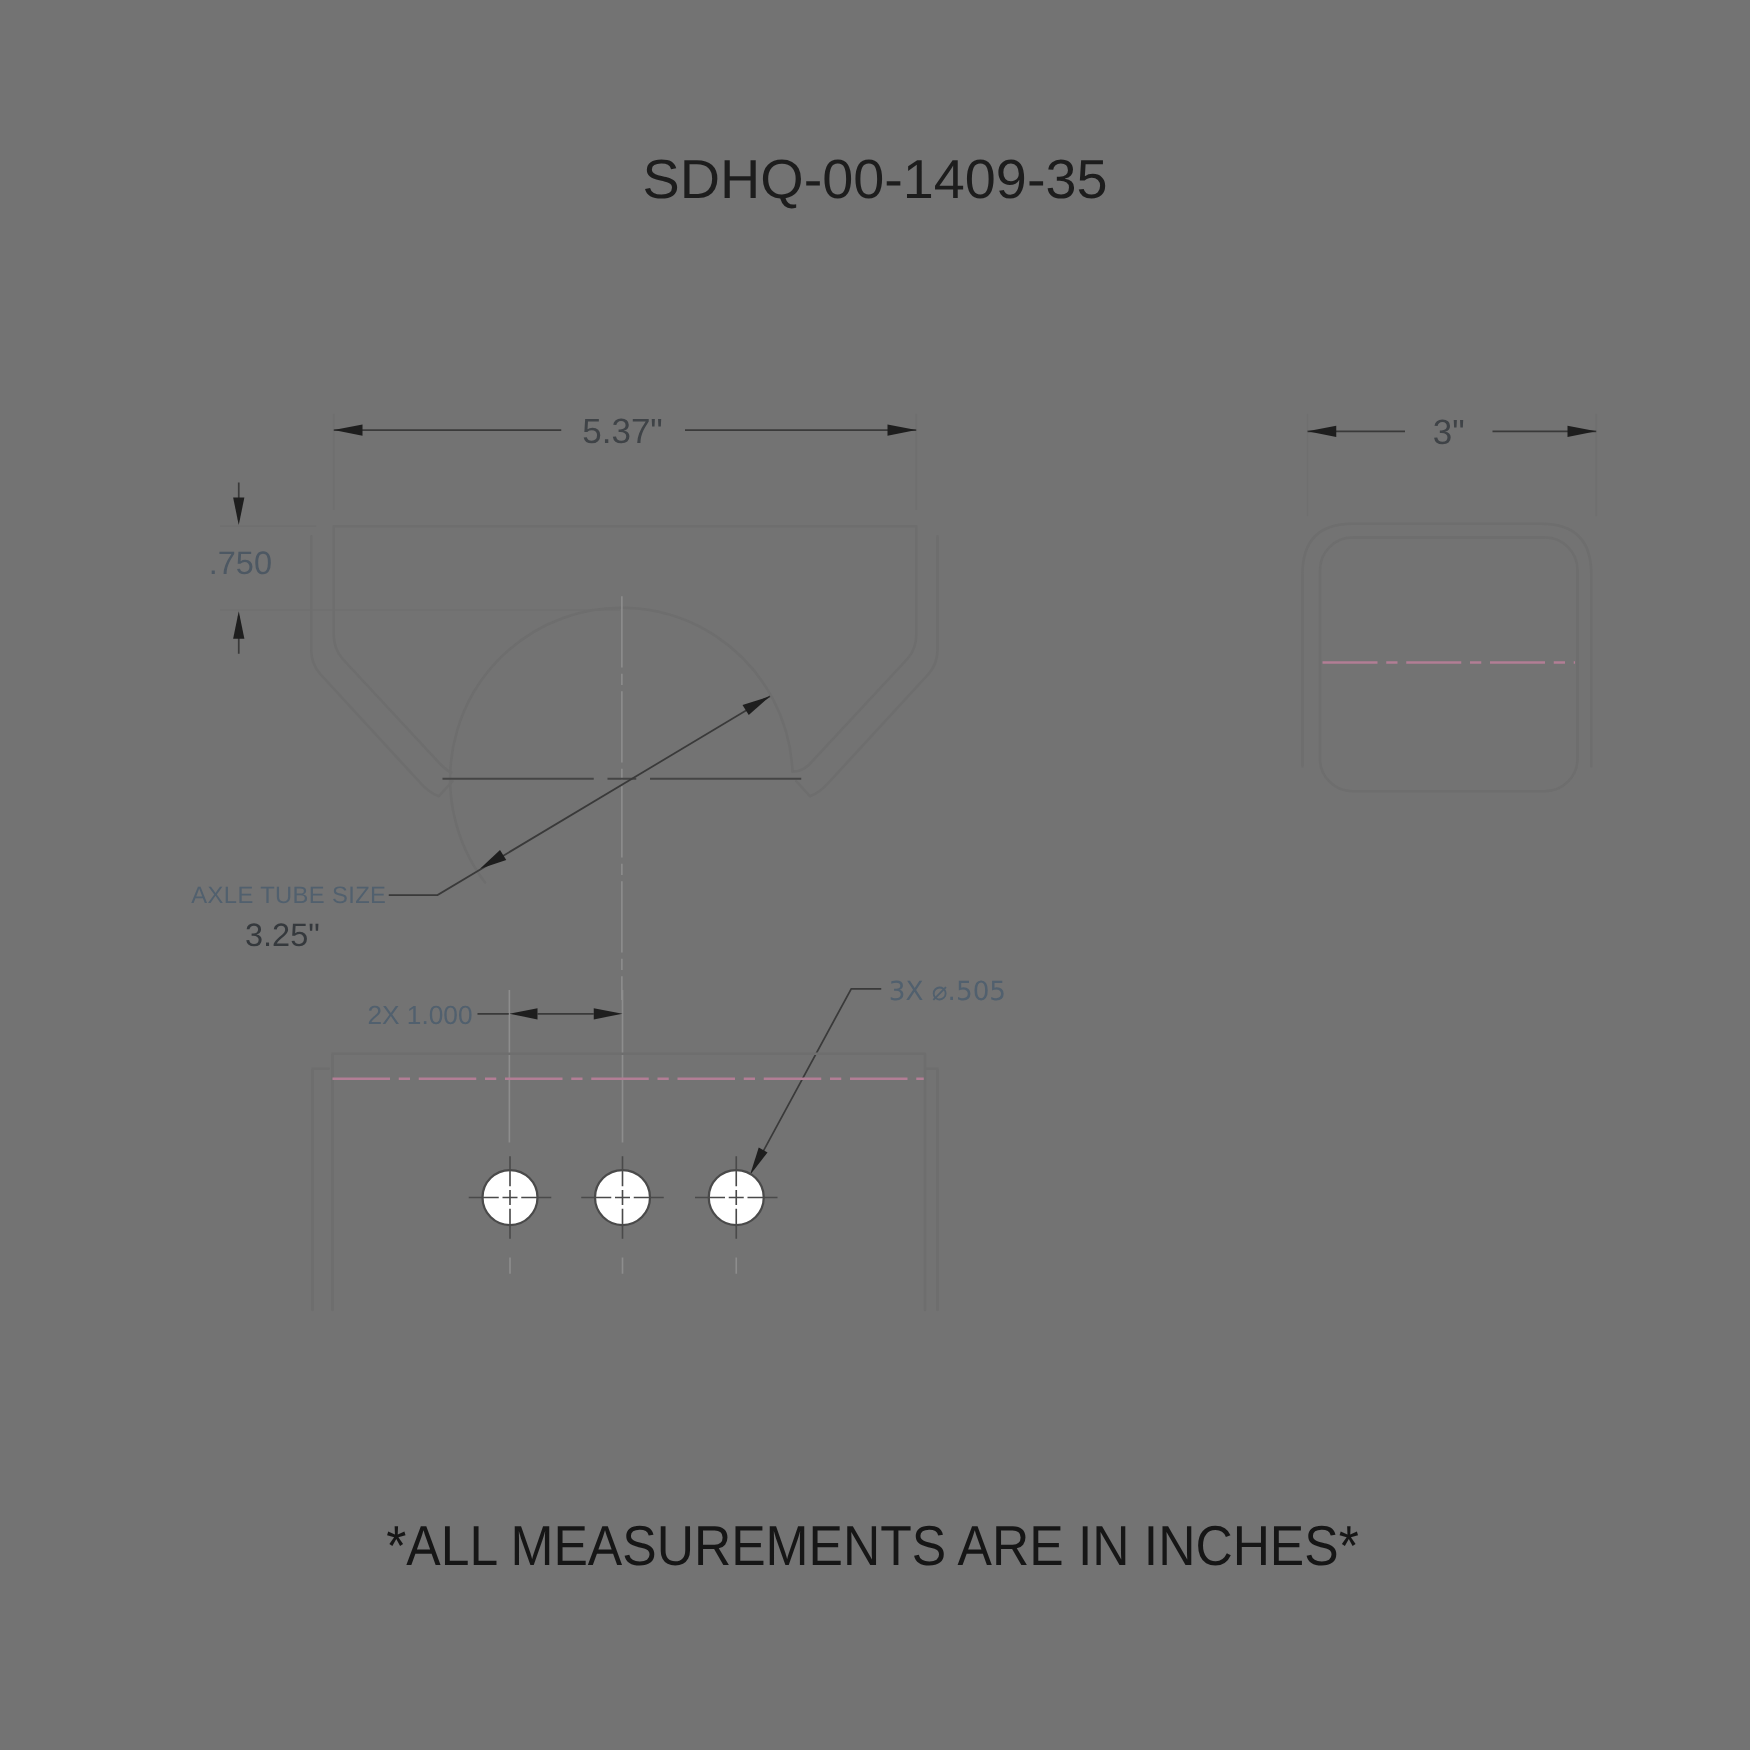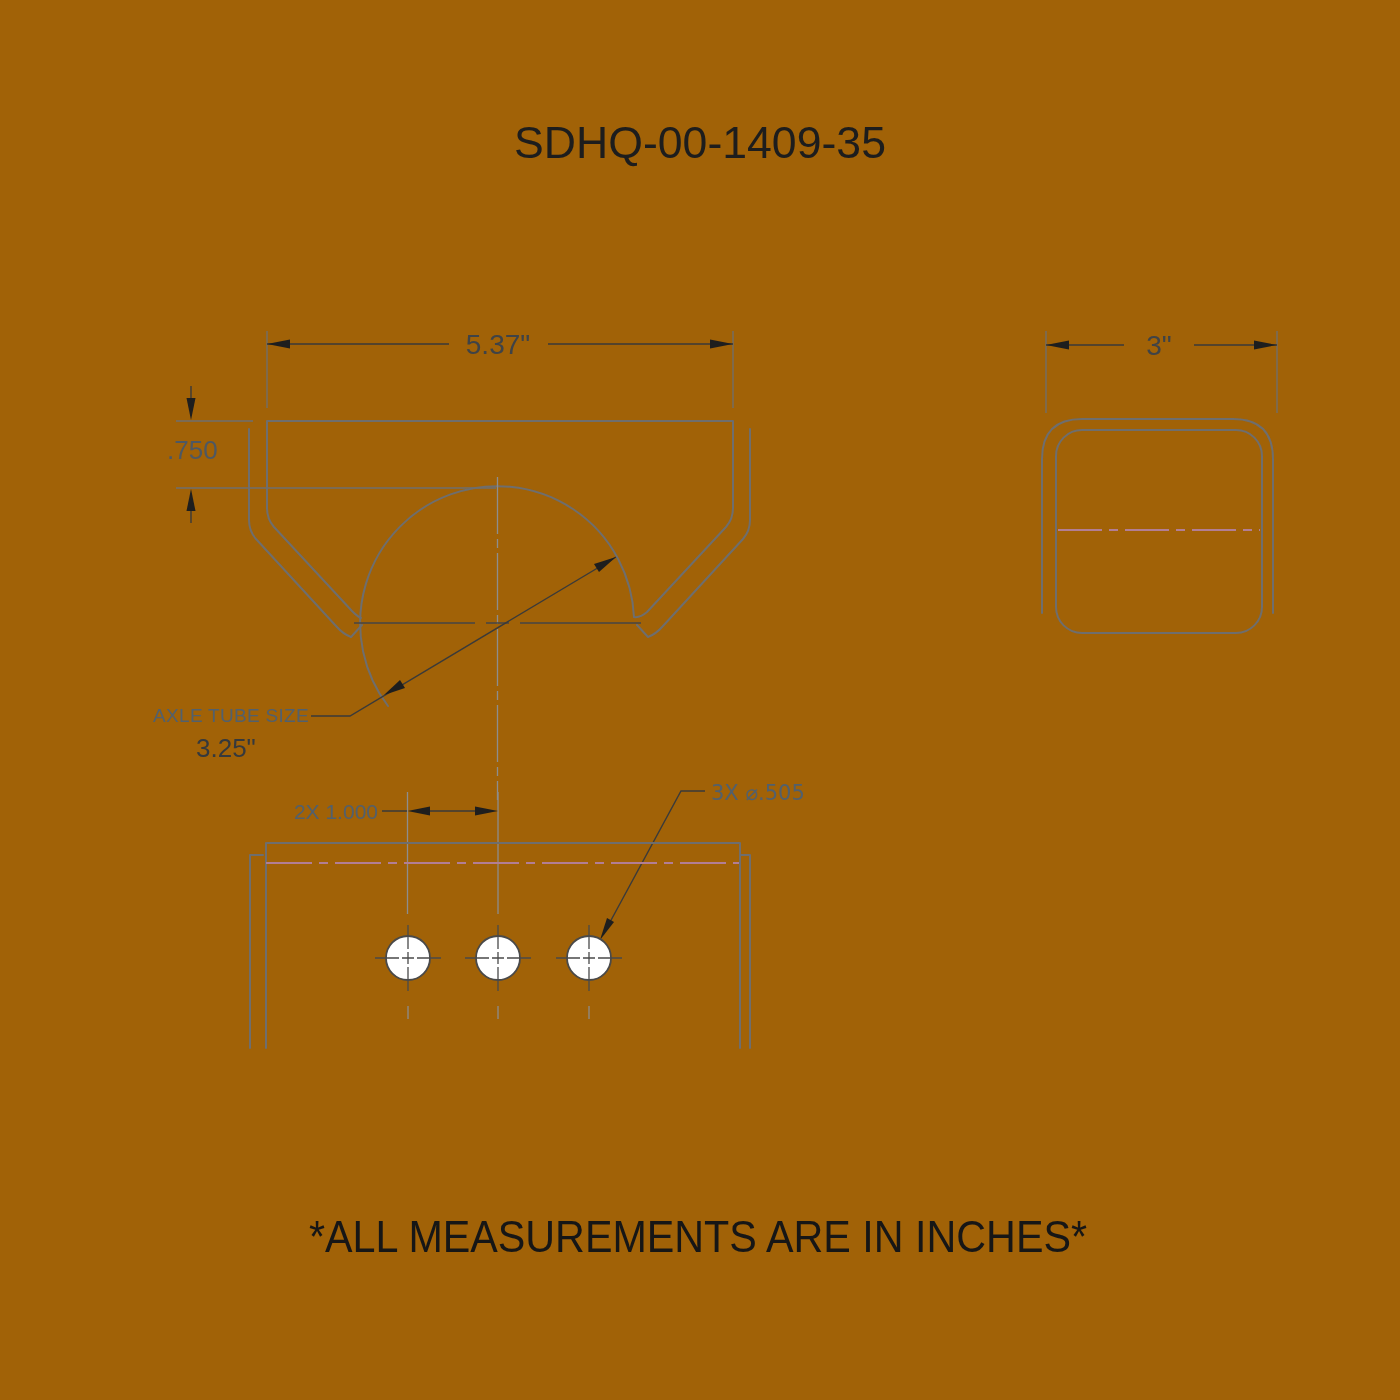--- a/index.html
+++ b/index.html
@@ -1,16 +1,16 @@
 <!DOCTYPE html>
 <html><head>
 <meta charset="utf-8">
 <style>
   html,body{margin:0;padding:0;background:#ffffff;}
-  .stage{position:relative;width:1400px;height:1400px;background:#a16207;overflow:hidden;}
+  .stage{position:relative;width:1400px;height:1400px;background:#737373;overflow:hidden;}
   svg{display:block;}
   text{font-family:"Liberation Sans", sans-serif;}
   .part{stroke:#6e6e6e;stroke-width:2;fill:none;stroke-linejoin:round;stroke-linecap:round;}
   .dim{stroke:#3a3a3a;stroke-width:1.4;fill:none;stroke-linecap:butt;}
   .dimdark{stroke:#454545;stroke-width:1.5;fill:none;}
   .ext{stroke:#6f6f6f;stroke-width:1.3;fill:none;}
   .cl{stroke:#8d8d8d;stroke-width:1.3;fill:none;}
   .cmark{stroke:#4a4a4a;stroke-width:1.3;fill:none;}
   .hole{stroke:#4a4a4a;stroke-width:1.8;fill:#ffffff;}
   .arrow{fill:#1e1e1e;stroke:none;}

